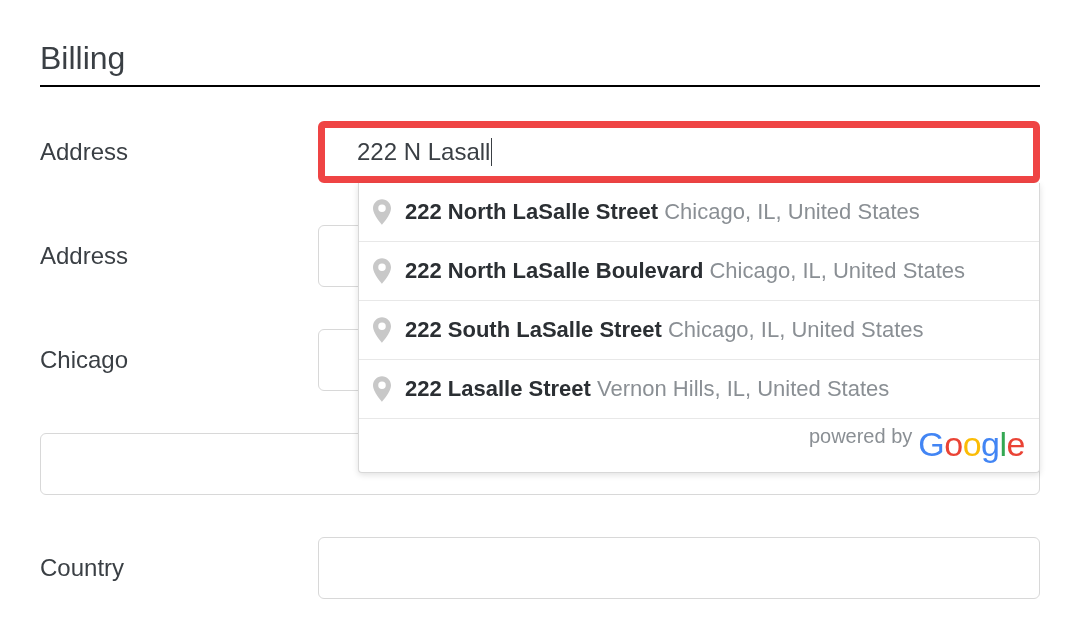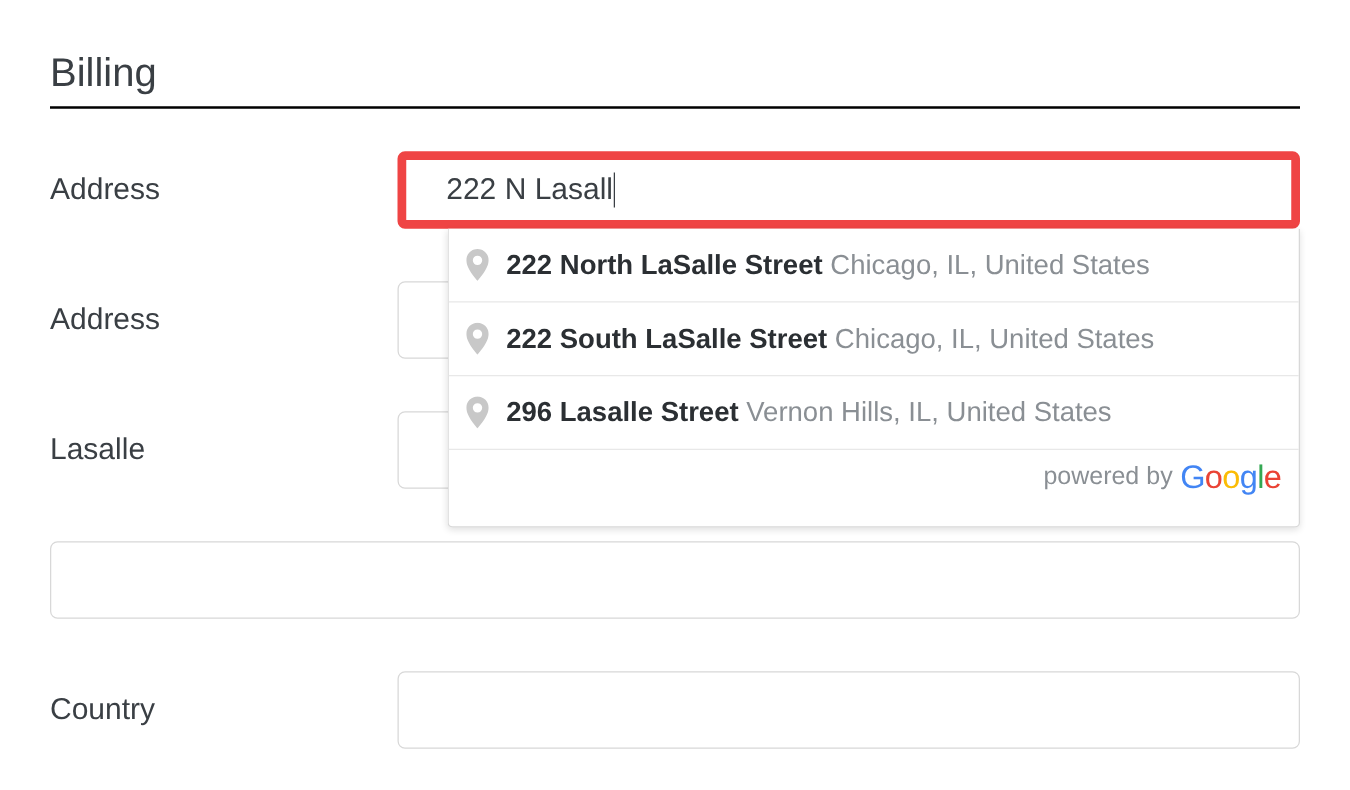--- a/index.html
+++ b/index.html
@@ -86,30 +86,29 @@
       font-weight: 700;
       color: #2b2f33;
     }
     .ac-secondary {
       font-weight: 400;
       color: #8a8f94;
     }
     .ac-footer {
       display: flex;
       justify-content: flex-end;
-      align-items: center;
-      padding: 6px 14px 24px 14px;
+      padding: 6px 14px 8px 14px;
       gap: 6px;
     }
     .ac-footer-text {
       font-size: 20px;
       color: #8a8f94;
     }
     .google-logo {
-      font-size: 26px;
+      font-size: 34px;
       font-weight: 500;
       letter-spacing: -0.5px;
     }
     .g1 { color: #4285F4; }
     .g2 { color: #EA4335; }
     .g3 { color: #FBBC05; }
     .g4 { color: #4285F4; }
     .g5 { color: #34A853; }
     .g6 { color: #EA4335; }
     .input-cursor {
@@ -149,43 +148,49 @@
       <div class="ac-item">
         <svg class="ac-icon" viewBox="0 0 24 34">
             <path fill="#c8c8c8" d="M12 0C5.4 0 0 5.4 0 12c0 9 12 22 12 22s12-13 12-22C24 5.4 18.6 0 12 0zm0 17a5 5 0 1 1 0-10 5 5 0 0 1 0 10z"></path>
           </svg>
         <span><span class="ac-main">222 North LaSalle Street</span> <span class="ac-secondary">Chicago, IL, United States</span></span>
       </div>
       <div class="ac-item">
         <svg class="ac-icon" viewBox="0 0 24 34">
             <path fill="#c8c8c8" d="M12 0C5.4 0 0 5.4 0 12c0 9 12 22 12 22s12-13 12-22C24 5.4 18.6 0 12 0zm0 17a5 5 0 1 1 0-10 5 5 0 0 1 0 10z"></path>
           </svg>
+        <span><span class="ac-main">222 North LaSalle Boulevard</span> <span class="ac-secondary">Chicago, IL, United States</span></span>
+      </div>
+      <div class="ac-item">
+        <svg class="ac-icon" viewBox="0 0 24 34">
+            <path fill="#c8c8c8" d="M12 0C5.4 0 0 5.4 0 12c0 9 12 22 12 22s12-13 12-22C24 5.4 18.6 0 12 0zm0 17a5 5 0 1 1 0-10 5 5 0 0 1 0 10z"></path>
+          </svg>
         <span><span class="ac-main">222 South LaSalle Street</span> <span class="ac-secondary">Chicago, IL, United States</span></span>
       </div>
       <div class="ac-item">
         <svg class="ac-icon" viewBox="0 0 24 34">
             <path fill="#c8c8c8" d="M12 0C5.4 0 0 5.4 0 12c0 9 12 22 12 22s12-13 12-22C24 5.4 18.6 0 12 0zm0 17a5 5 0 1 1 0-10 5 5 0 0 1 0 10z"></path>
           </svg>
-        <span><span class="ac-main">296 Lasalle Street</span> <span class="ac-secondary">Vernon Hills, IL, United States</span></span>
+        <span><span class="ac-main">222 Lasalle Street</span> <span class="ac-secondary">Vernon Hills, IL, United States</span></span>
       </div>
       <div class="ac-footer">
         <span class="ac-footer-text">powered by</span>
         <span class="google-logo"><span class="g1">G</span><span class="g2">o</span><span class="g3">o</span><span class="g4">g</span><span class="g5">l</span><span class="g6">e</span></span>
       </div>
     </div>
   </div>
 </div>
 
 <div class="form-row">
   <div class="form-label">Address</div>
   <input class="form-input" value="" style="">
 </div>
 
 <div class="form-row">
-  <div class="form-label">Lasalle</div>
+  <div class="form-label">Chicago</div>
   <input class="form-input" value="" style="">
 </div>
 
 <div class="form-row">
   <input class="form-input" value="" style="">
 </div>
 
 <div class="form-row">
   <div class="form-label">Country</div>
   <input class="form-input" value="" style="">

